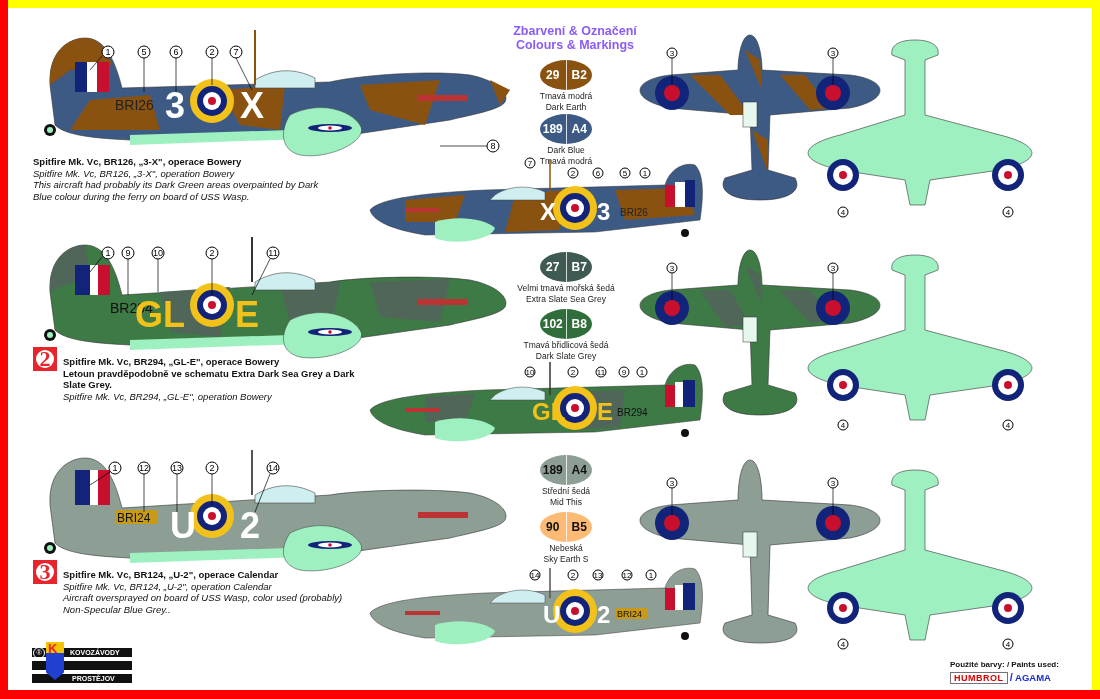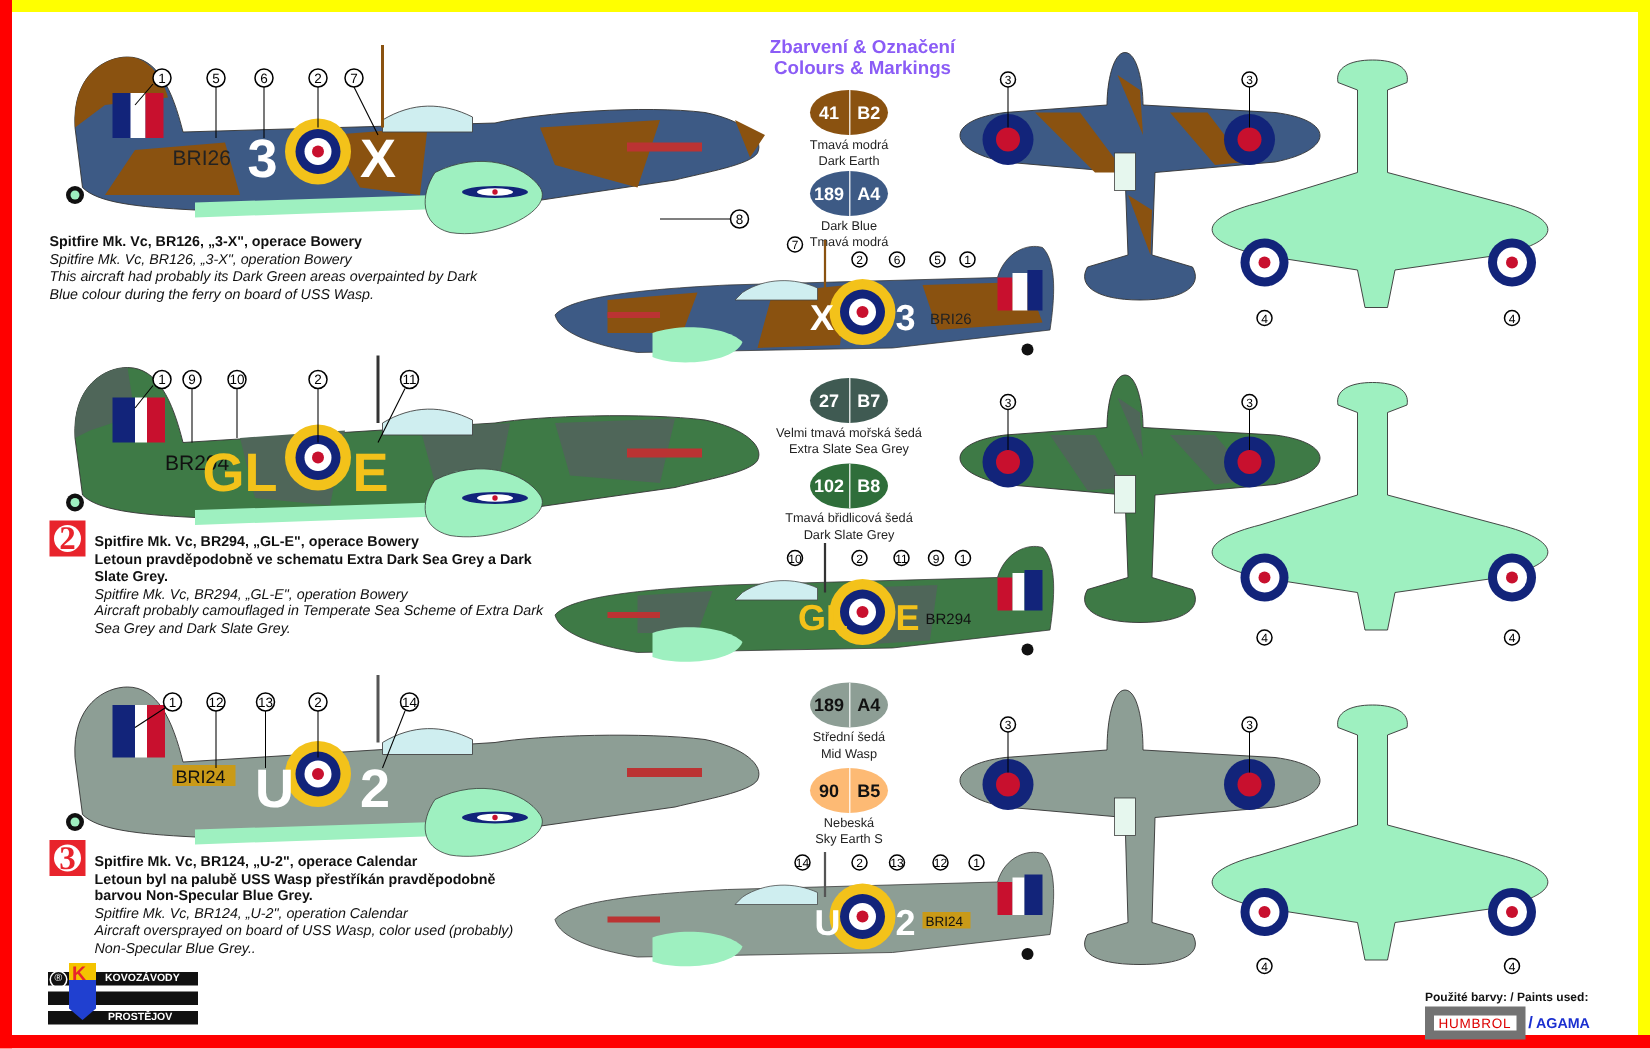--- a/index.html
+++ b/index.html
@@ -16,39 +16,39 @@
   .desc{position:absolute;font-size:9.5px;line-height:11.5px;color:#111;}
   .desc .b{font-weight:bold;}
   .desc .i{font-style:italic;}
   .num-badge{position:absolute;width:24px;height:24px;background:#e8242c;color:#fff;font-family:"Liberation Serif",serif;font-weight:bold;font-size:22px;line-height:24px;text-align:center;}
   .num-badge::before{content:"";position:absolute;left:3px;top:3px;width:18px;height:18px;border-radius:50%;background:#fff;z-index:0;}
   .num-badge span{position:relative;z-index:1;color:#e8242c;}
   svg{position:absolute;overflow:visible;}
   .logo{position:absolute;left:32px;top:645px;width:104px;height:40px;}
   .logo .bar{position:absolute;left:0;height:9px;background:#111;color:#fff;font-size:7px;font-weight:bold;line-height:9px;}
   .paints{position:absolute;left:950px;top:660px;width:130px;font-size:8px;font-weight:bold;color:#111;}
-  .humbrol{display:inline-block;border:6px solid #737373;color:#d00;font-weight:normal;font-size:9px;padding:0 3px;letter-spacing:.5px;}
+  .humbrol{display:inline-block;border:1px solid #737373;color:#d00;font-weight:bold;font-size:9px;padding:0 3px;letter-spacing:.5px;}
   .agama{color:#1a2fd0;font-weight:bold;font-size:9.5px;}
 </style>
 </head>
 <body>
 
 <div class="frame-top"></div>
 <div class="frame-right"></div>
 <div class="frame-left"></div>
 <div class="frame-bottom"></div>
 
 <div class="title">
   <div>Zbarvení &amp; Označení</div>
   <div>Colours &amp; Markings</div>
 </div>
 
 <div>
   <div class="swatch" style="left:540px;top:60px;background:#8a5210">
-      <span>41</span>
+      <span>29</span>
       <span>B2</span>
     </div>
   <div class="swatch-label" style="left:496px;top:91px">
       <div>Tmavá modrá</div>
       <div>Dark Earth</div>
     </div>
 
   <div class="swatch" style="left:540px;top:114px;background:#3d5a85">
       <span>189</span>
       <span>A4</span>
@@ -75,21 +75,21 @@
       <div>Tmavá břidlicová šedá</div>
       <div>Dark Slate Grey</div>
     </div>
 
   <div class="swatch" style="left:540px;top:455px;background:#8d9e95;color:#111">
       <span>189</span>
       <span>A4</span>
     </div>
   <div class="swatch-label" style="left:496px;top:486px">
       <div>Střední šedá</div>
-      <div>Mid Wasp</div>
+      <div>Mid This</div>
     </div>
 
   <div class="swatch" style="left:540px;top:512px;background:#fdba74;color:#111">
       <span>90</span>
       <span>B5</span>
     </div>
   <div class="swatch-label" style="left:496px;top:543px">
       <div>Nebeská</div>
       <div>Sky Earth S</div>
     </div>
@@ -260,21 +260,20 @@
       <line x1="182" y1="22" x2="182" y2="58"></line>
       <line x1="240" y1="22" x2="222" y2="58"></line>
     </g>
 </svg>
 
 <div class="num-badge" style="left:33px;top:347px"><span>2</span></div>
 <div class="desc" style="left:63px;top:356px;width:300px">
   <div class="b">Spitfire Mk. Vc, BR294, „GL-E", operace Bowery</div>
   <div class="b">Letoun pravděpodobně ve schematu Extra Dark Sea Grey a Dark Slate Grey.</div>
   <div class="i">Spitfire Mk. Vc, BR294, „GL-E", operation Bowery</div>
-  <div class="i">Aircraft probably camouflaged in Temperate Sea Scheme of Extra Dark Sea Grey and Dark Slate Grey.</div>
 </div>
 
 <svg style="left:365px;top:362px" width="340" height="80" viewBox="0 0 340 80">
   <path d="M5,48 C15,36 60,31 120,28 L300,23 C305,6 320,0 330,3 C340,13 338,38 335,58 L230,70 L60,73 C30,68 8,60 5,48 Z" fill="#3e7a46" stroke="#333" stroke-width=".5"></path>
   <path d="M60,35 L110,32 L100,60 L60,60 Z M200,30 L260,28 L255,65 L205,68 Z" fill="#4f6659"></path>
   <path d="M300,23 h10 v22 h-10 z" fill="#c8102e"></path>
     <path d="M310,20 h8 v25 h-8 z" fill="#fff"></path>
     <path d="M318,18 h12 v27 h-12 z" fill="#12247a"></path>
   <path d="M70,60 C90,53 120,56 130,66 C125,80 85,82 70,76 Z" fill="#9ef0c0"></path>
   <path d="M130,33 C145,23 165,23 180,30 L180,38 L125,38 Z" fill="#cfeef0" stroke="#444" stroke-width=".5"></path>
@@ -363,21 +362,20 @@
       <line x1="114" y1="24" x2="114" y2="62"></line>
       <line x1="147" y1="24" x2="147" y2="62"></line>
       <line x1="182" y1="24" x2="182" y2="55"></line>
       <line x1="240" y1="24" x2="225" y2="62"></line>
     </g>
 </svg>
 
 <div class="num-badge" style="left:33px;top:560px"><span>3</span></div>
 <div class="desc" style="left:63px;top:569px;width:300px">
   <div class="b">Spitfire Mk. Vc, BR124, „U-2", operace Calendar</div>
-  <div class="b">Letoun byl na palubě USS Wasp přestříkán pravděpodobně barvou Non-Specular Blue Grey.</div>
   <div class="i">Spitfire Mk. Vc, BR124, „U-2", operation Calendar</div>
   <div class="i">Aircraft oversprayed on board of USS Wasp, color used (probably) Non-Specular Blue Grey..</div>
 </div>
 
 <svg style="left:365px;top:568px" width="340" height="78" viewBox="0 0 340 78">
   <path d="M5,45 C15,33 60,28 120,25 L300,20 C305,3 320,-2 330,1 C340,11 338,35 335,55 L230,67 L60,70 C30,65 8,57 5,45 Z" fill="#8d9e95" stroke="#333" stroke-width=".5"></path>
   <path d="M300,20 h10 v22 h-10 z" fill="#c8102e"></path>
     <path d="M310,17 h8 v25 h-8 z" fill="#fff"></path>
     <path d="M318,15 h12 v27 h-12 z" fill="#12247a"></path>
   <path d="M70,57 C90,50 120,53 130,63 C125,77 85,79 70,73 Z" fill="#9ef0c0"></path>

